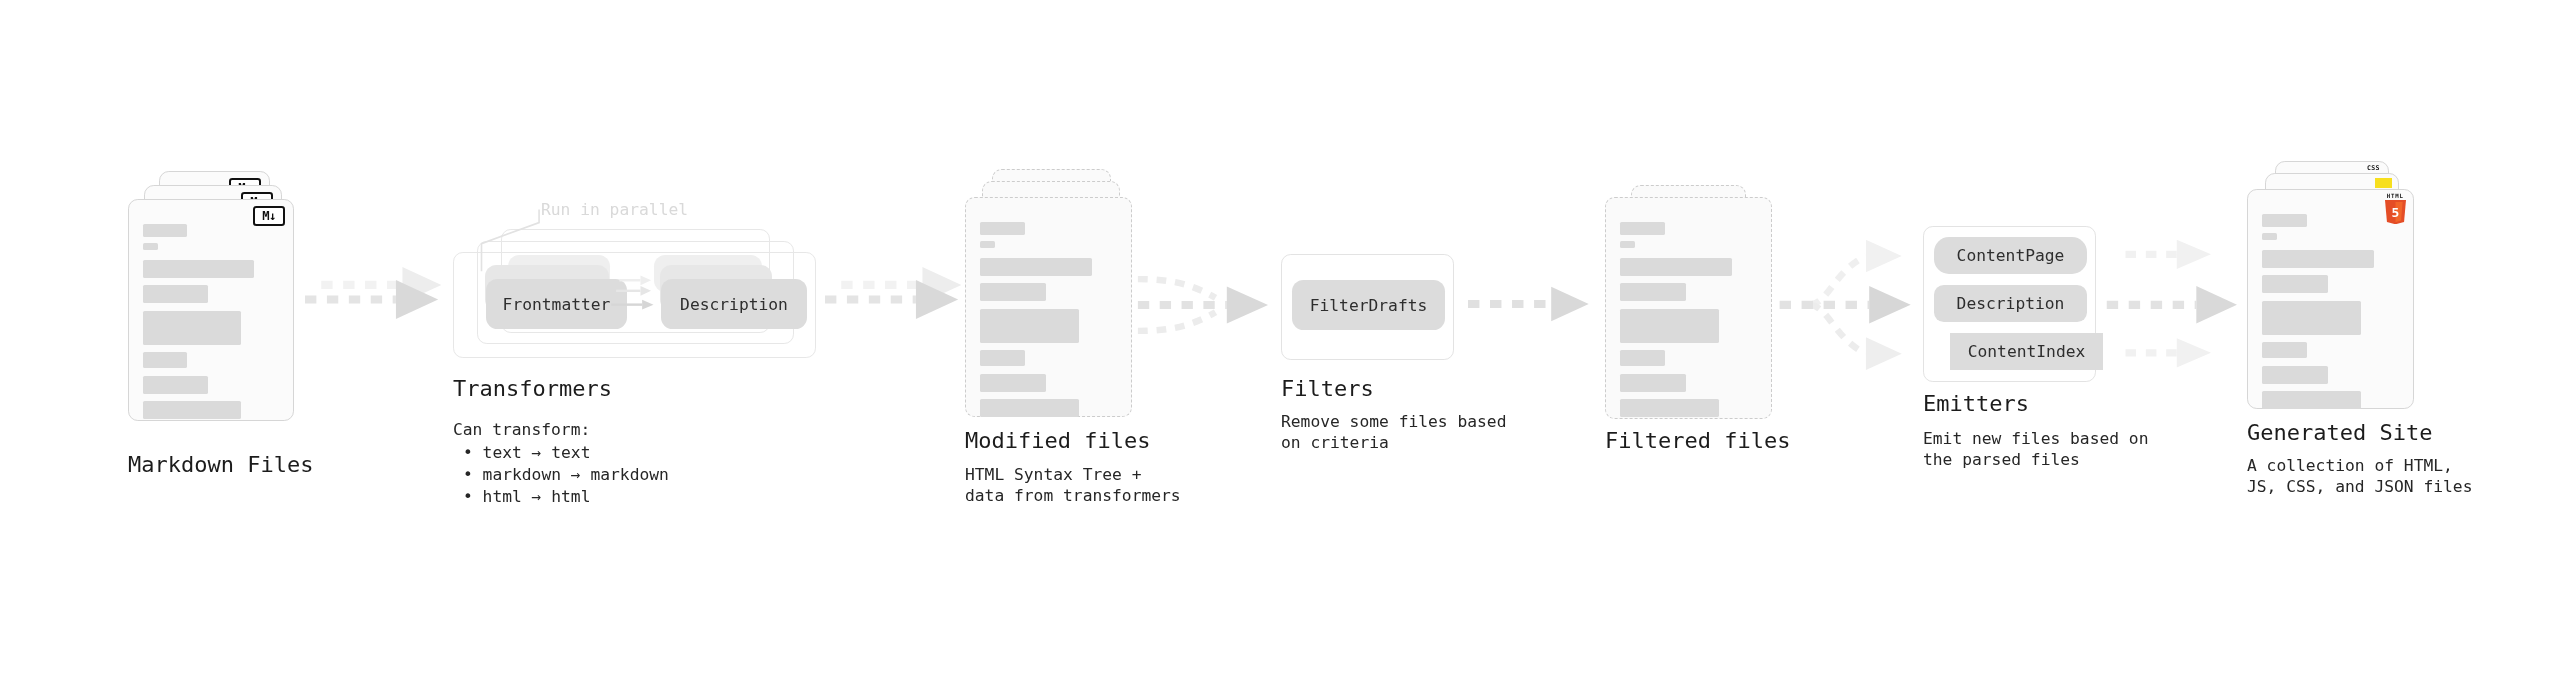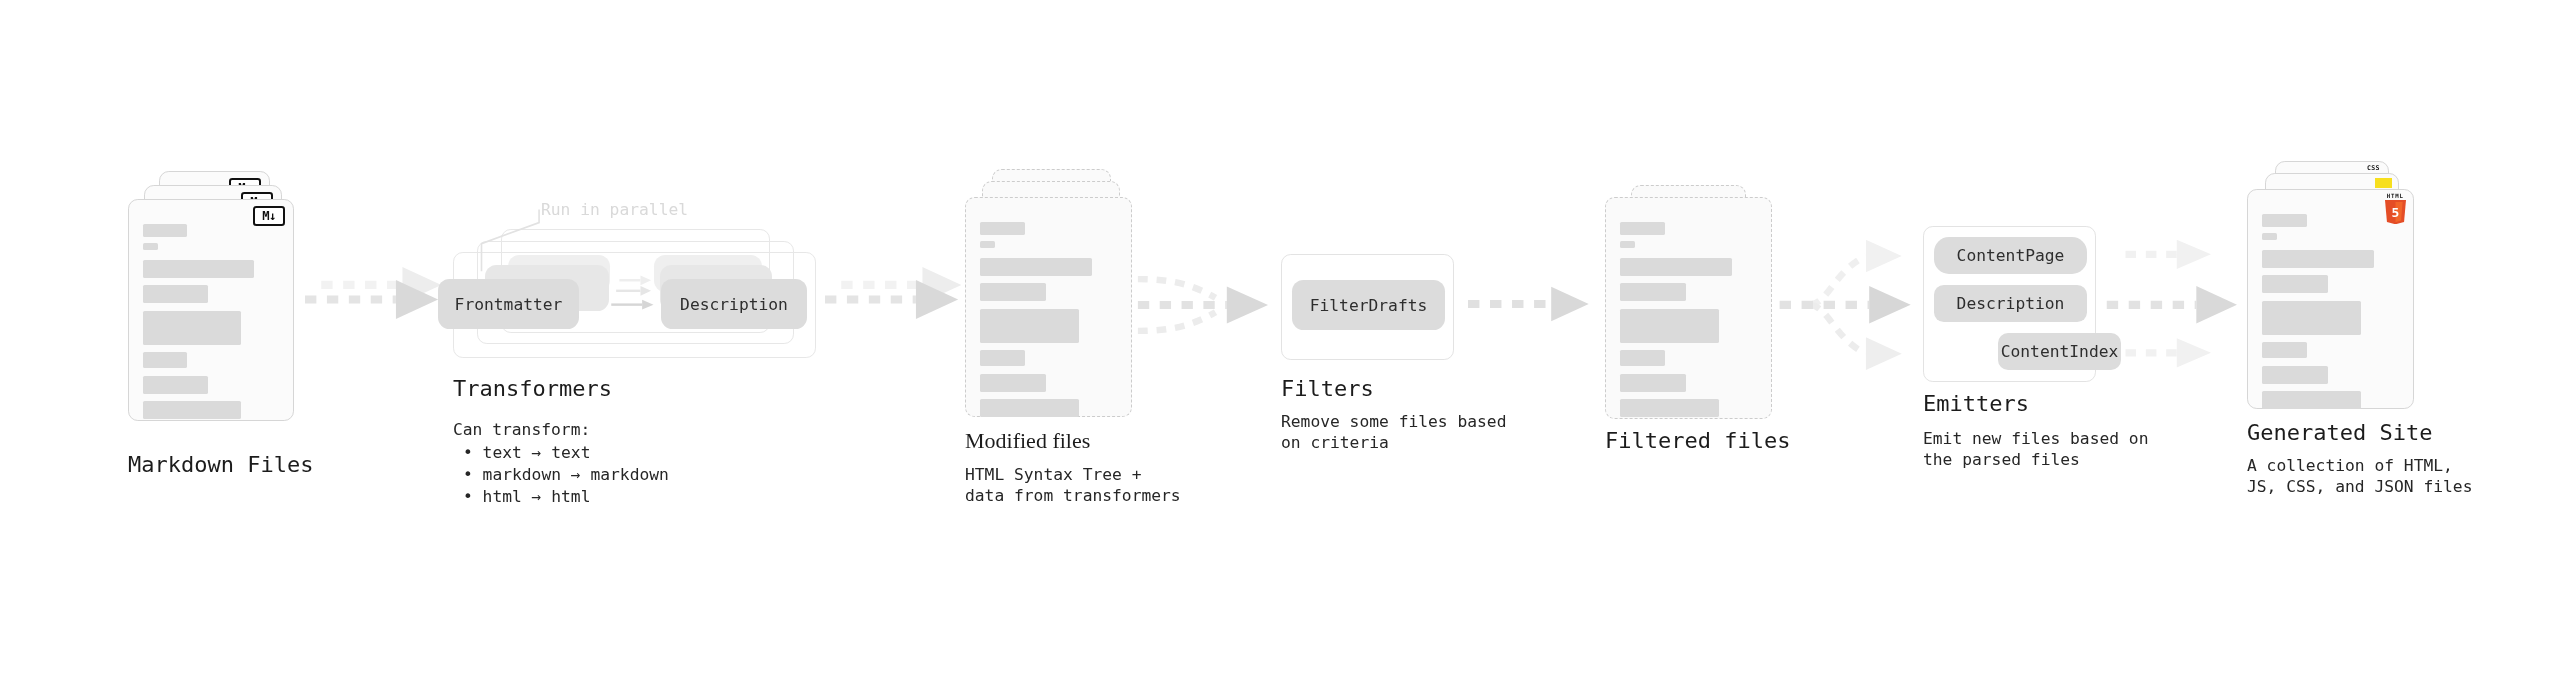--- a/index.html
+++ b/index.html
@@ -87,21 +87,21 @@
   <div class="frame" style="left:477px; top:241px; width:317px; height:103px;"></div>
   <div class="frame" style="left:453px; top:252px; width:363px; height:106px;"></div>
 
   <svg class="abs" style="left:475px; top:203px;" width="73" height="70" viewBox="0 0 90 86">
     <path d="M79,8 L79,24 L8,50 L8,84" fill="none" stroke="#e2e2e2" stroke-width="2"></path>
   </svg>
   <div class="annotation" style="left:541px; top:200px;">Run in parallel</div>
 
   <div class="pill ghost2" style="left:508px; top:255px; width:102px; height:37px;"></div>
   <div class="pill ghost1" style="left:485px; top:265px; width:124px; height:46px;"></div>
-  <div class="pill" style="left:438px; top:279px; width:141px; height:50px;">Frontmatter</div>
+  <div class="pill" style="left:486px; top:279px; width:141px; height:50px;">Frontmatter</div>
 
   <div class="pill ghost2" style="left:654px; top:255px; width:108px; height:37px;"></div>
   <div class="pill ghost1" style="left:660px; top:265px; width:112px; height:46px;"></div>
   <div class="pill" style="left:661px; top:279px; width:146px; height:50px;">Description</div>
 
   <svg class="abs" style="left:608px; top:268px;" width="52" height="44" viewBox="0 0 64 54">
     <line x1="14" y1="15" x2="40" y2="15" stroke="#eeeeee" stroke-width="3"></line>
     <polygon points="40,9 53,15 40,21" fill="#eeeeee"></polygon>
     <line x1="10" y1="28" x2="40" y2="28" stroke="#e6e6e6" stroke-width="3"></line>
     <polygon points="40,22 53,28 40,34" fill="#e6e6e6"></polygon>
@@ -129,21 +129,21 @@
         <div class="bar" style="width: 32%; height: 13px; margin-bottom: 5.7px;"></div>
         <div class="bar" style="width: 11%; height: 6.5px; margin-bottom: 10.6px;"></div>
         <div class="bar" style="width: 80%; height: 18px; margin-bottom: 7.3px;"></div>
         <div class="bar" style="width: 47%; height: 18px; margin-bottom: 7.3px;"></div>
         <div class="bar" style="width: 71%; height: 34px; margin-bottom: 7.3px;"></div>
         <div class="bar" style="width: 32%; height: 16.3px; margin-bottom: 7.3px;"></div>
         <div class="bar" style="width: 47%; height: 18px; margin-bottom: 7.3px;"></div>
         <div class="bar" style="width: 71%; height: 18px; margin-bottom: 0px;"></div>
       </div>
   </div>
-  <div class="heading" style="left:965px; top:428px;font-family:Liberation Serif, serif;">Modified files</div>
+  <div class="heading" style="left:965px; top:428px;">Modified files</div>
   <div class="sub" style="left:965px; top:464px;">HTML Syntax Tree +</div>
   <div class="sub" style="left:965px; top:485px;">data from transformers</div>
 
   <svg class="abs" style="left:1136px; top:267px;" width="138" height="76" viewBox="0 0 170 94">
     <path d="M2,15 C45,15 70,22 98,38" fill="none" stroke="#ececec" stroke-width="8" stroke-dasharray="12 11"></path>
     <path d="M2,79 C45,79 70,72 98,56" fill="none" stroke="#ececec" stroke-width="8" stroke-dasharray="12 11"></path>
     <line x1="2" y1="47" x2="112" y2="47" stroke="#e2e2e2" stroke-width="10" stroke-dasharray="14 13"></line>
     <polygon points="112,24 163,47 112,70" fill="#d9d9d9"></polygon>
   </svg>
 
@@ -178,21 +178,21 @@
     <polygon points="108,7 152,27 108,47" fill="#f1f1f1"></polygon>
     <path d="M40,87 C62,90 70,129 108,147" fill="none" stroke="#ececec" stroke-width="8" stroke-dasharray="12 11"></path>
     <polygon points="108,127 152,147 108,167" fill="#eeeeee"></polygon>
     <line x1="2" y1="87" x2="112" y2="87" stroke="#e2e2e2" stroke-width="10" stroke-dasharray="14 13"></line>
     <polygon points="112,64 163,87 112,110" fill="#d7d7d7"></polygon>
   </svg>
 
   <div class="frame" style="left:1923px; top:226px; width:173px; height:156px; border-color:#e3e3e3;"></div>
   <div class="pill" style="left:1934px; top:237px; width:153px; height:37px; border-radius:15px;">ContentPage</div>
   <div class="pill" style="left:1934px; top:285px; width:153px; height:37px; border-radius:9.8px;">Description</div>
-  <div class="pill" style="left:1998px; top:333px; width:123px; height:37px; border-radius:10px;">ContentIndex</div>
+  <div class="pill" style="left:1950px; top:333px; width:153px; height:37px; border-radius:0;">ContentIndex</div>
   <div class="heading" style="left:1923px; top:391px;">Emitters</div>
   <div class="sub" style="left:1923px; top:428px;">Emit new files based on</div>
   <div class="sub" style="left:1923px; top:449px;">the parsed files</div>
 
   <svg class="abs" style="left:2105px; top:234px;" width="137" height="140" viewBox="0 0 168 172">
     <line x1="25" y1="25" x2="88" y2="25" stroke="#f1f1f1" stroke-width="9" stroke-dasharray="13 12"></line>
     <polygon points="88,7 130,25 88,43" fill="#f1f1f1"></polygon>
     <line x1="2" y1="87" x2="112" y2="87" stroke="#e2e2e2" stroke-width="10" stroke-dasharray="14 13"></line>
     <polygon points="112,64 162,87 112,110" fill="#d9d9d9"></polygon>
     <line x1="25" y1="146" x2="88" y2="146" stroke="#f1f1f1" stroke-width="9" stroke-dasharray="13 12"></line>

